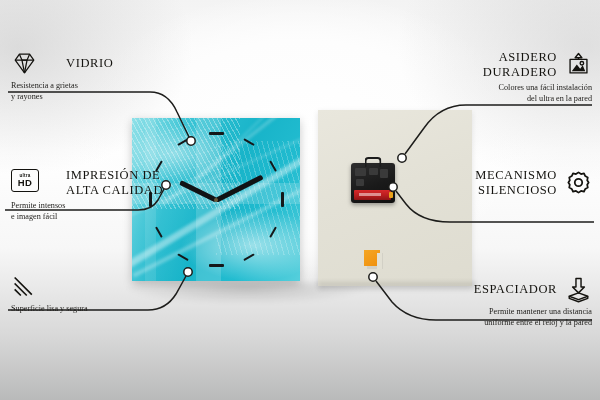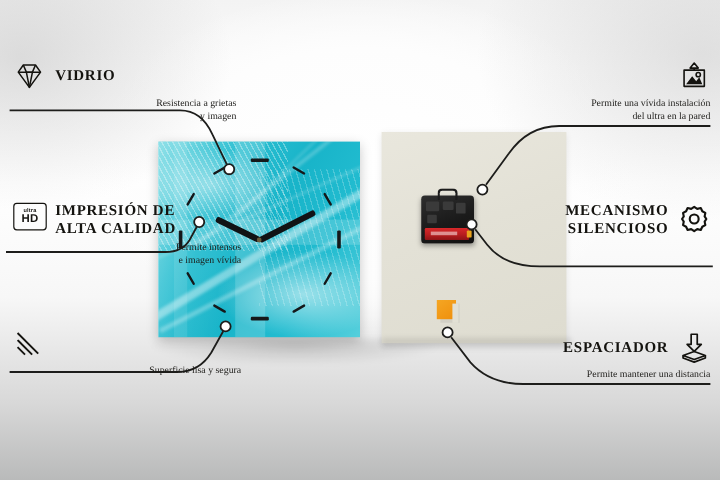--- a/index.html
+++ b/index.html
@@ -26,27 +26,27 @@
   #lines path{fill:none;stroke:#1d1d1b;stroke-width:1.5;}
   #lines circle{fill:#ffffff;stroke:#1d1d1b;stroke-width:1.5;}
 
   
   .feat{position:absolute;}
   .feat .row{display:flex;align-items:center;gap:8px;}
   .feat.left .row{justify-content:flex-start;}
   .feat.right .row{justify-content:flex-end;}
   .ttl{
     font-family:"Liberation Serif", serif;
-    font-weight:700;letter-spacing:.6px;color:#14130f;
-    font-size:12.5px;line-height:14.5px;text-transform:uppercase;
+    font-weight:400;letter-spacing:.6px;color:#14130f;
+    font-size:12.5px;line-height:14.5px;text-transform:uppercase;margin-left:20px;
   }
   .feat.right .ttl{text-align:right;}
   .desc{
     font-family:"Liberation Serif", serif;
-    font-size:8.2px;line-height:10.5px;color:#1d1c19;margin-top:4px;text-align:right;
+    font-size:8.2px;line-height:10.5px;color:#1d1c19;margin-top:4px;
   }
   .feat.right .desc{text-align:right;}
   .ico{width:27px;height:27px;flex:0 0 27px;display:block;}
   .ico svg{display:block;width:27px;height:27px;}
 
   
   .hdbox{
     width:26px;height:21px;border:1.6px solid #14130f;border-radius:3px;
     display:flex;flex-direction:column;align-items:center;justify-content:center;
     font-family:"Liberation Sans", sans-serif;color:#14130f;
@@ -225,40 +225,40 @@
               <path d="M13 12 H19"></path>
         </g>
           </svg>
       </span>
       <span class="ttl">
         <span>VIDRIO</span><br>
       </span>
     </div>
     <div class="desc">
       <span>Resistencia a grietas</span><br>
-      <span>y imagen</span>
+      <span>y rayones</span>
     </div>
   </div>
 
   <div class="feat left" style="left:11px;top:168px;width:190px;">
     <div class="row">
       <span class="ico">
         <span class="hdbox">
           <span class="u">ultra</span>
           <span class="h">HD</span>
         </span>
       </span>
       <span class="ttl">
         <span>IMPRESIÓN DE</span><br>
         <span>ALTA CALIDAD</span>
       </span>
     </div>
     <div class="desc">
       <span>Permite intensos</span><br>
-      <span>e imagen vívida</span>
+      <span>e imagen fácil</span>
     </div>
   </div>
 
   <div class="feat left" style="left:11px;top:273px;width:190px;">
     <div class="row">
       <span class="ico">
         <svg viewBox="0 0 32 32">
             <g fill="none" stroke="#14130f" stroke-width="1.9" stroke-linecap="square">
           <path d="M5 6 L24 25"></path>
               <path d="M5 13 L18 26"></path>
@@ -267,34 +267,38 @@
           </svg>
       </span>
     </div>
     <div class="desc">
       <span>Superficie lisa y segura</span>
     </div>
   </div>
 
   <div class="feat right" style="right:8px;top:50px;width:192px;">
     <div class="row">
+      <span class="ttl">
+        <span>ASIDERO</span><br>
+        <span>DURADERO</span>
+      </span>
       <span class="ico">
         <svg viewBox="0 0 32 32">
             <g fill="none" stroke="#14130f" stroke-width="1.6" stroke-linejoin="round">
           <path d="M16 3 L12 8 H20 Z"></path>
               <path d="M16 8 V10"></path>
           <rect x="6" y="10" width="20" height="16"></rect>
           <path d="M8 24 L14 16 L18 21 L21 17 L24 24 Z" fill="#14130f" stroke="none"></path>
           <circle cx="20" cy="14.5" r="2.1"></circle>
         </g>
           </svg>
       </span>
     </div>
     <div class="desc">
-      <span>Permite una vívida instalación</span><br>
+      <span>Colores una fácil instalación</span><br>
       <span>del ultra en la pared</span>
     </div>
   </div>
 
   <div class="feat right" style="right:8px;top:168px;width:196px;">
     <div class="row">
       <span class="ttl">
         <span>MECANISMO</span><br>
         <span>SILENCIOSO</span>
       </span>
@@ -319,16 +323,17 @@
             <g fill="none" stroke="#14130f" stroke-width="1.7" stroke-linejoin="round">
           <path d="M13 3 H19 V13 H23 L16 20 L9 13 H13 Z"></path>
           <path d="M16 20 L5 24 L16 28 L27 24 Z"></path>
           <path d="M5 24 V26.5 L16 30.5 L27 26.5 V24"></path>
         </g>
           </svg>
       </span>
     </div>
     <div class="desc">
       <span>Permite mantener una distancia</span><br>
+      <span>uniforme entre el reloj y la pared</span>
     </div>
   </div>
 
 </div>
 
 </body></html>

